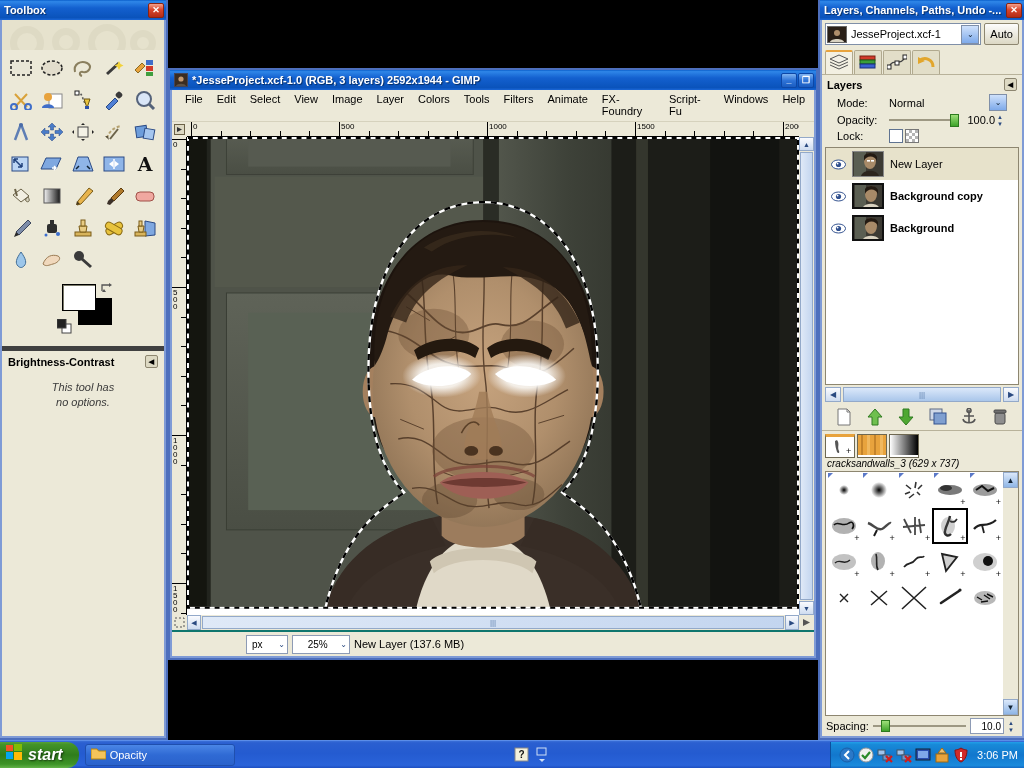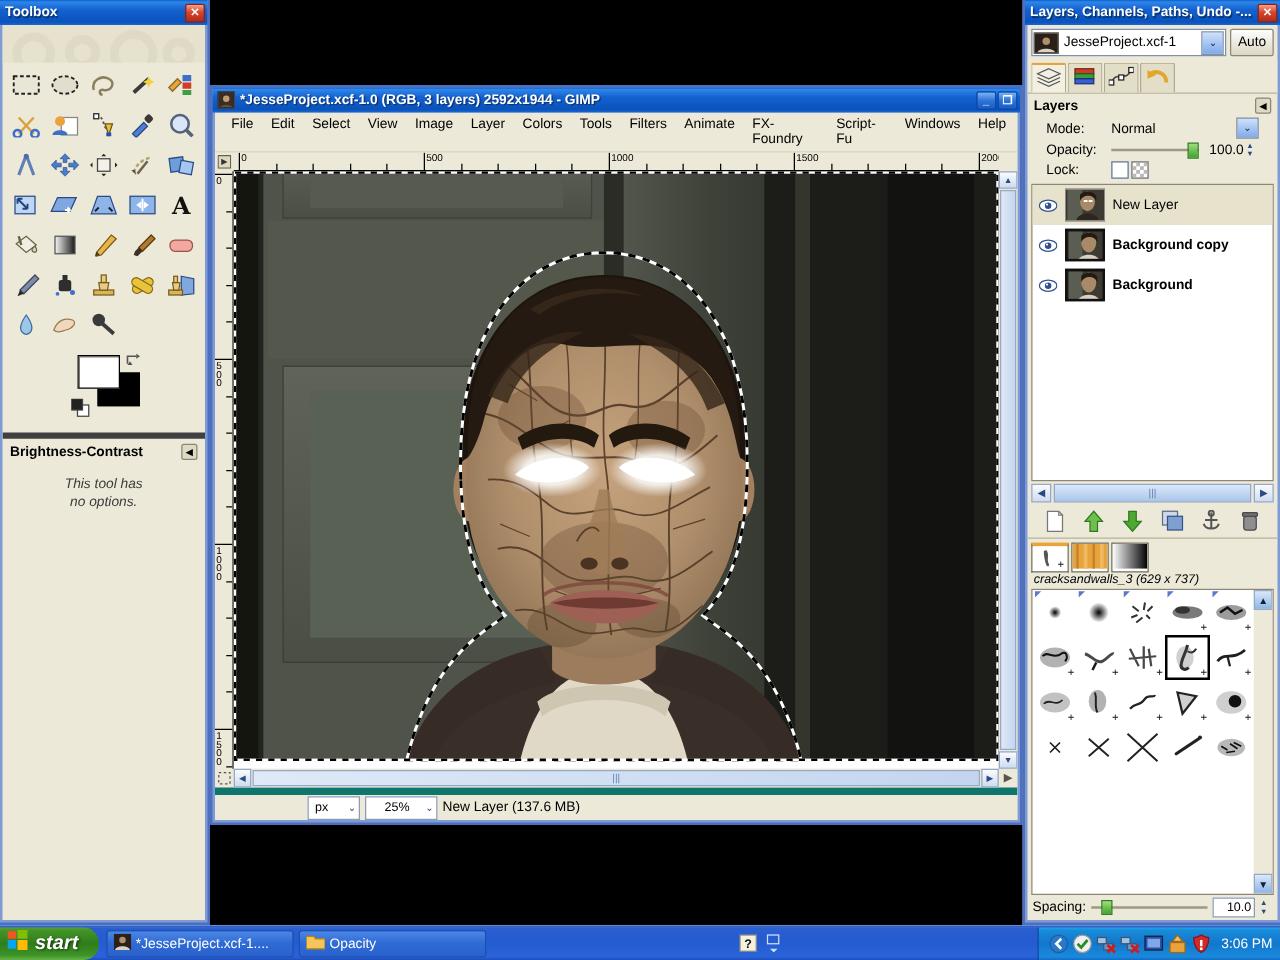--- a/index.html
+++ b/index.html
@@ -95,21 +95,21 @@
   .rul-lbl { position: absolute; font-size: 8px; line-height: 8px; }
   .rul-tick { position: absolute; background: #000; }
   .corner-box { background: #ece9d8; display:flex; align-items:center; justify-content:center; }
   .canvas-holder { position: relative; overflow: hidden; background: #fff; }
   #photo { position: absolute; inset: 0; }
 
   .scroll-v, .scroll-h { background: #ece9d8; position: relative; }
   .sb-track { position:absolute; background: linear-gradient(to right,#dfe9f7,#c3d5ef); border:1px solid #93a9c9; }
   .sb-arrow { position:absolute; background: linear-gradient(to bottom,#fafbfe,#cedcf0); border:1px solid #93a9c9; display:flex;align-items:center;justify-content:center;font-size:7px;color:#2a4a80; cursor:pointer;}
 
-  .statusbar { height: 26px; background: #ece9d8; border-top: 6px solid #0f766e; display: flex; align-items: center; padding: 0 4px; gap: 4px; }
+  .statusbar { height: 26px; background: #ece9d8; border-top: 2px solid #0f766e; display: flex; align-items: center; padding: 0 4px; gap: 4px; }
   .sb-combo { height: 19px; border: 1px solid #8d9bb5; background: #fff; display: flex; align-items: center; padding: 0 2px; font-size: 10px; }
   .sb-combo .cap { flex:1; padding: 0 3px; }
   .sb-combo .arw { color: #2a4a80; font-size: 8px; }
   .sb-text { font-size: 11px; color: #000; }
 
   
   #dock {
     position: absolute; right: 0; top: 0; width: 206px; height: 740px;
     background: #7f9bd6; border: 2px solid #4d6fbd; border-top: none; border-right: none;
     display: flex; flex-direction: column;
@@ -1197,30 +1197,20 @@
         <svg width="17" height="17">
             <rect x="0" y="1" width="7" height="6" fill="#f35325"></rect>
             <rect x="8" y="0" width="8" height="7" fill="#81bc06"></rect>
             <rect x="0" y="8" width="7" height="7" fill="#05a6f0"></rect>
             <rect x="8" y="8" width="8" height="8" fill="#ffba08"></rect>
           </svg>
       </span>
       <span>start</span>
     </div>
 
-    <div class="tb-task">
-      <span>
-        <svg width="14" height="13">
-            <rect width="14" height="13" fill="#2b211a"></rect>
-            <circle cx="7" cy="5" r="2.6" fill="#b08f6c"></circle>
-            <path d="M1 13 c1-4 11-4 12 0z" fill="#d9d2c0"></path>
-          </svg>
-      </span>
-      <span>*JesseProject.xcf-1....</span>
-    </div>
 
     <div class="tb-task">
       <span>
         <svg width="15" height="13">
             <path d="M0 2 L6 2 L7.5 4 L15 4 L15 12 L0 12z" fill="#f5c45a" stroke="#b8860b"></path>
           </svg>
       </span>
       <span>Opacity</span>
     </div>
 

